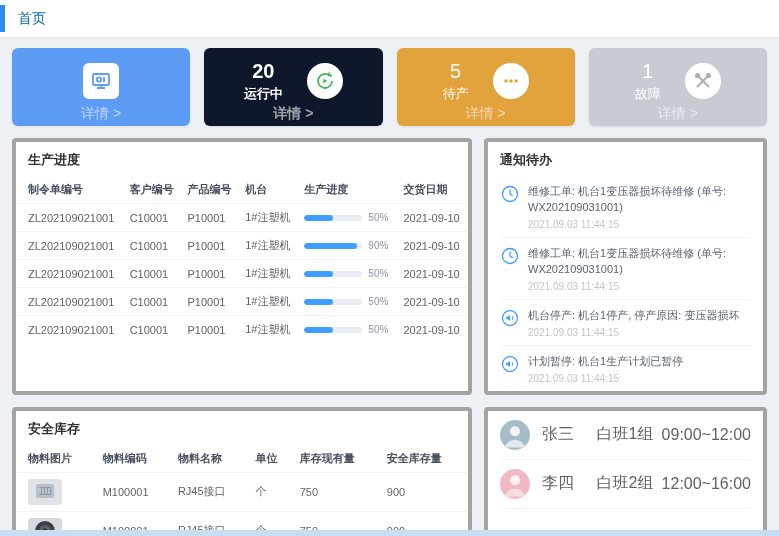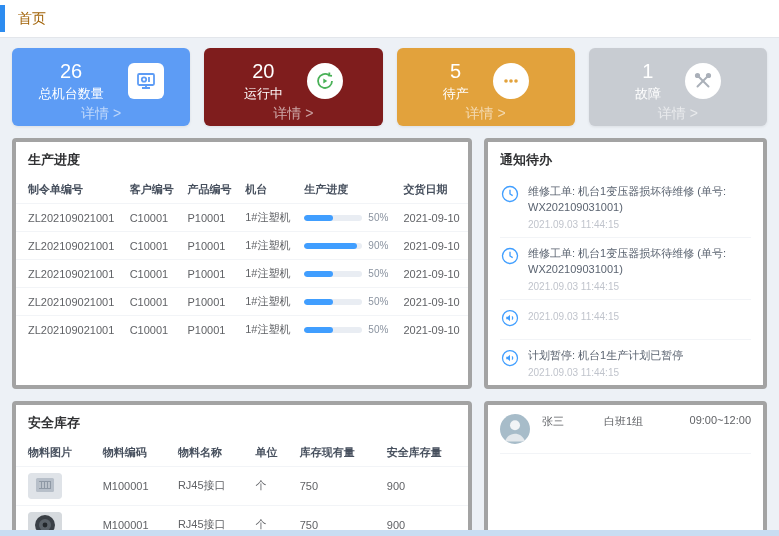--- a/index.html
+++ b/index.html
@@ -12,21 +12,21 @@
     color: #303133;
   }
   
   .header {
     height: 38px; background: #fff; border-bottom: 1px solid #e3e6eb;
     display: flex; align-items: center; padding-left: 18px; position: relative;
   }
   .header-accent {
     position: absolute; left: 0; top: 5px; width: 5px; height: 27px; background: #2d8cf0;
   }
-  .tab-home { font-size: 14px; color: #a16207; cursor: pointer; font-family: Liberation Serif, serif; }
+  .tab-home { font-size: 14px; color: #0369a1; cursor: pointer; font-family: Liberation Serif, serif; }
   
   .content { padding: 10px 12px 0 12px; }
   
   .cards { display: flex; gap: 14px; margin-bottom: 12px; }
   .card {
     flex: 1; height: 78px; border-radius: 6px; color: #fff; position: relative;
     box-shadow: 0 1px 3px rgba(0,0,0,.08);
   }
   .card-inner {
     height: 58px; display: flex; align-items: center; justify-content: center; gap: 24px; padding-top: 8px;
@@ -71,22 +71,22 @@
   .notif-item:last-child { border-bottom: none; }
   .notif-icon { flex: 0 0 20px; }
   .notif-icon svg { width: 20px; height: 20px; }
   .notif-text { font-size: 11px; color: #5a6370; line-height: 1.45; }
   .notif-time { font-size: 10px; color: #c0c4cc; margin-top: 3px; }
   
   .thumb { width: 34px; height: 26px; border-radius: 3px; display: block; }
   
   .staff-list { padding: 0 12px; }
   .staff-row {
-    display: flex; padding: 9px 0; border-bottom: 1px solid #f2f4f7;
-    font-size: 11px; color: #606266;
+    display: flex; align-items: center; padding: 9px 0; border-bottom: 1px solid #f2f4f7;
+    font-size: 16px; color: #606266;
   }
   .staff-row:last-child { border-bottom: none; }
   .staff-avatar { width: 30px; height: 30px; border-radius: 50%; overflow: hidden; flex: 0 0 30px; }
   .staff-name { width: 62px; margin-left: 12px; }
   .staff-shift { width: 74px; }
   .staff-time { margin-left: auto; color: #606266; }
   
   .bottom-strip { position: absolute; bottom: 0; left: 0; width: 100%; height: 6px; background: #c9ddf2; }
 </style>
 </head>
@@ -96,37 +96,33 @@
   <div class="header-accent"></div>
   <div class="tab-home">首页</div>
 </div>
 
 <div class="content">
 
   <div class="cards">
 
     <div class="card" style="background: rgb(93, 156, 245);">
       <div class="card-inner">
-        <div class="card-nums">
-          <div class="card-value">26</div>
-          <div class="card-label">总机台数量</div>
-        </div>
         <div class="card-icon square">
           <svg viewBox="0 0 24 24" fill="none" stroke="#5d9cf5" stroke-width="1.8">
             <rect x="4" y="5" width="16" height="11" rx="1.2"></rect>
             <circle cx="10" cy="10.5" r="2.2"></circle>
             <path d="M15 8v5"></path>
             <path d="M8 19h8M12 16v3"></path>
           </svg>
         </div>
       </div>
       <div class="card-detail">详情 &gt;</div>
     </div>
 
-    <div class="card" style="background: #7f1d1d;">
+    <div class="card" style="background: #0f172a; font-weight: bold;">
       <div class="card-inner">
         <div class="card-nums">
           <div class="card-value">20</div>
           <div class="card-label">运行中</div>
         </div>
         <div class="card-icon">
           <svg viewBox="0 0 24 24" fill="none" stroke="#49b157" stroke-width="1.8">
             <path d="M19 12a7 7 0 1 1-3.2-5.9"></path>
             <path d="M16.5 3.5l-.5 3 3 .4"></path>
             <path d="M10.3 9.5v5l4-2.5z" fill="#49b157" stroke="none"></path>
@@ -297,20 +293,21 @@
         </div>
         <div class="notif-item">
           <div class="notif-icon">
             <svg viewBox="0 0 24 24" fill="none" stroke="#409eff" stroke-width="1.5">
               <circle cx="12" cy="12" r="9"></circle>
               <path d="M7.5 10.5v3h2l2.5 2.5v-8L9.5 10.5h-2z" fill="#409eff" stroke="none"></path>
               <path d="M14.5 10a3 3 0 0 1 0 4"></path>
             </svg>
           </div>
           <div>
+            <div class="notif-text">机台停产: 机台1停产, 停产原因: 变压器损坏</div>
             <div class="notif-time">2021.09.03 11:44:15</div>
           </div>
         </div>
         <div class="notif-item">
           <div class="notif-icon">
             <svg viewBox="0 0 24 24" fill="none" stroke="#409eff" stroke-width="1.5">
               <circle cx="12" cy="12" r="9"></circle>
               <path d="M7.5 10.5v3h2l2.5 2.5v-8L9.5 10.5h-2z" fill="#409eff" stroke="none"></path>
               <path d="M14.5 10a3 3 0 0 1 0 4"></path>
             </svg>
@@ -380,20 +377,32 @@
               <rect width="24" height="24" fill="#a7bcc9"></rect>
               <circle cx="12" cy="9" r="4" fill="#f2f4f6"></circle>
               <path d="M4 22c1.4-4.4 4.8-6.2 8-6.2s6.6 1.8 8 6.2z" fill="#e3e8ec"></path>
             </svg>
           </div>
           <div class="staff-name">张三</div>
           <div class="staff-shift">白班1组</div>
           <div class="staff-time">09:00~12:00</div>
         </div>
         <div class="staff-row">
+          <div class="staff-avatar">
+            <svg viewBox="0 0 24 24" width="30" height="30">
+              <rect width="24" height="24" fill="#f0b9c4"></rect>
+              <circle cx="12" cy="9" r="4" fill="#fdf2f4"></circle>
+              <path d="M4 22c1.4-4.4 4.8-6.2 8-6.2s6.6 1.8 8 6.2z" fill="#f7dde2"></path>
+            </svg>
+          </div>
+          <div class="staff-name">李四</div>
+          <div class="staff-shift">白班2组</div>
+          <div class="staff-time">12:00~16:00</div>
+        </div>
+        <div class="staff-row">
           
           
           
           
         </div>
       </div>
     </div>
 
   </div>
 </div>

